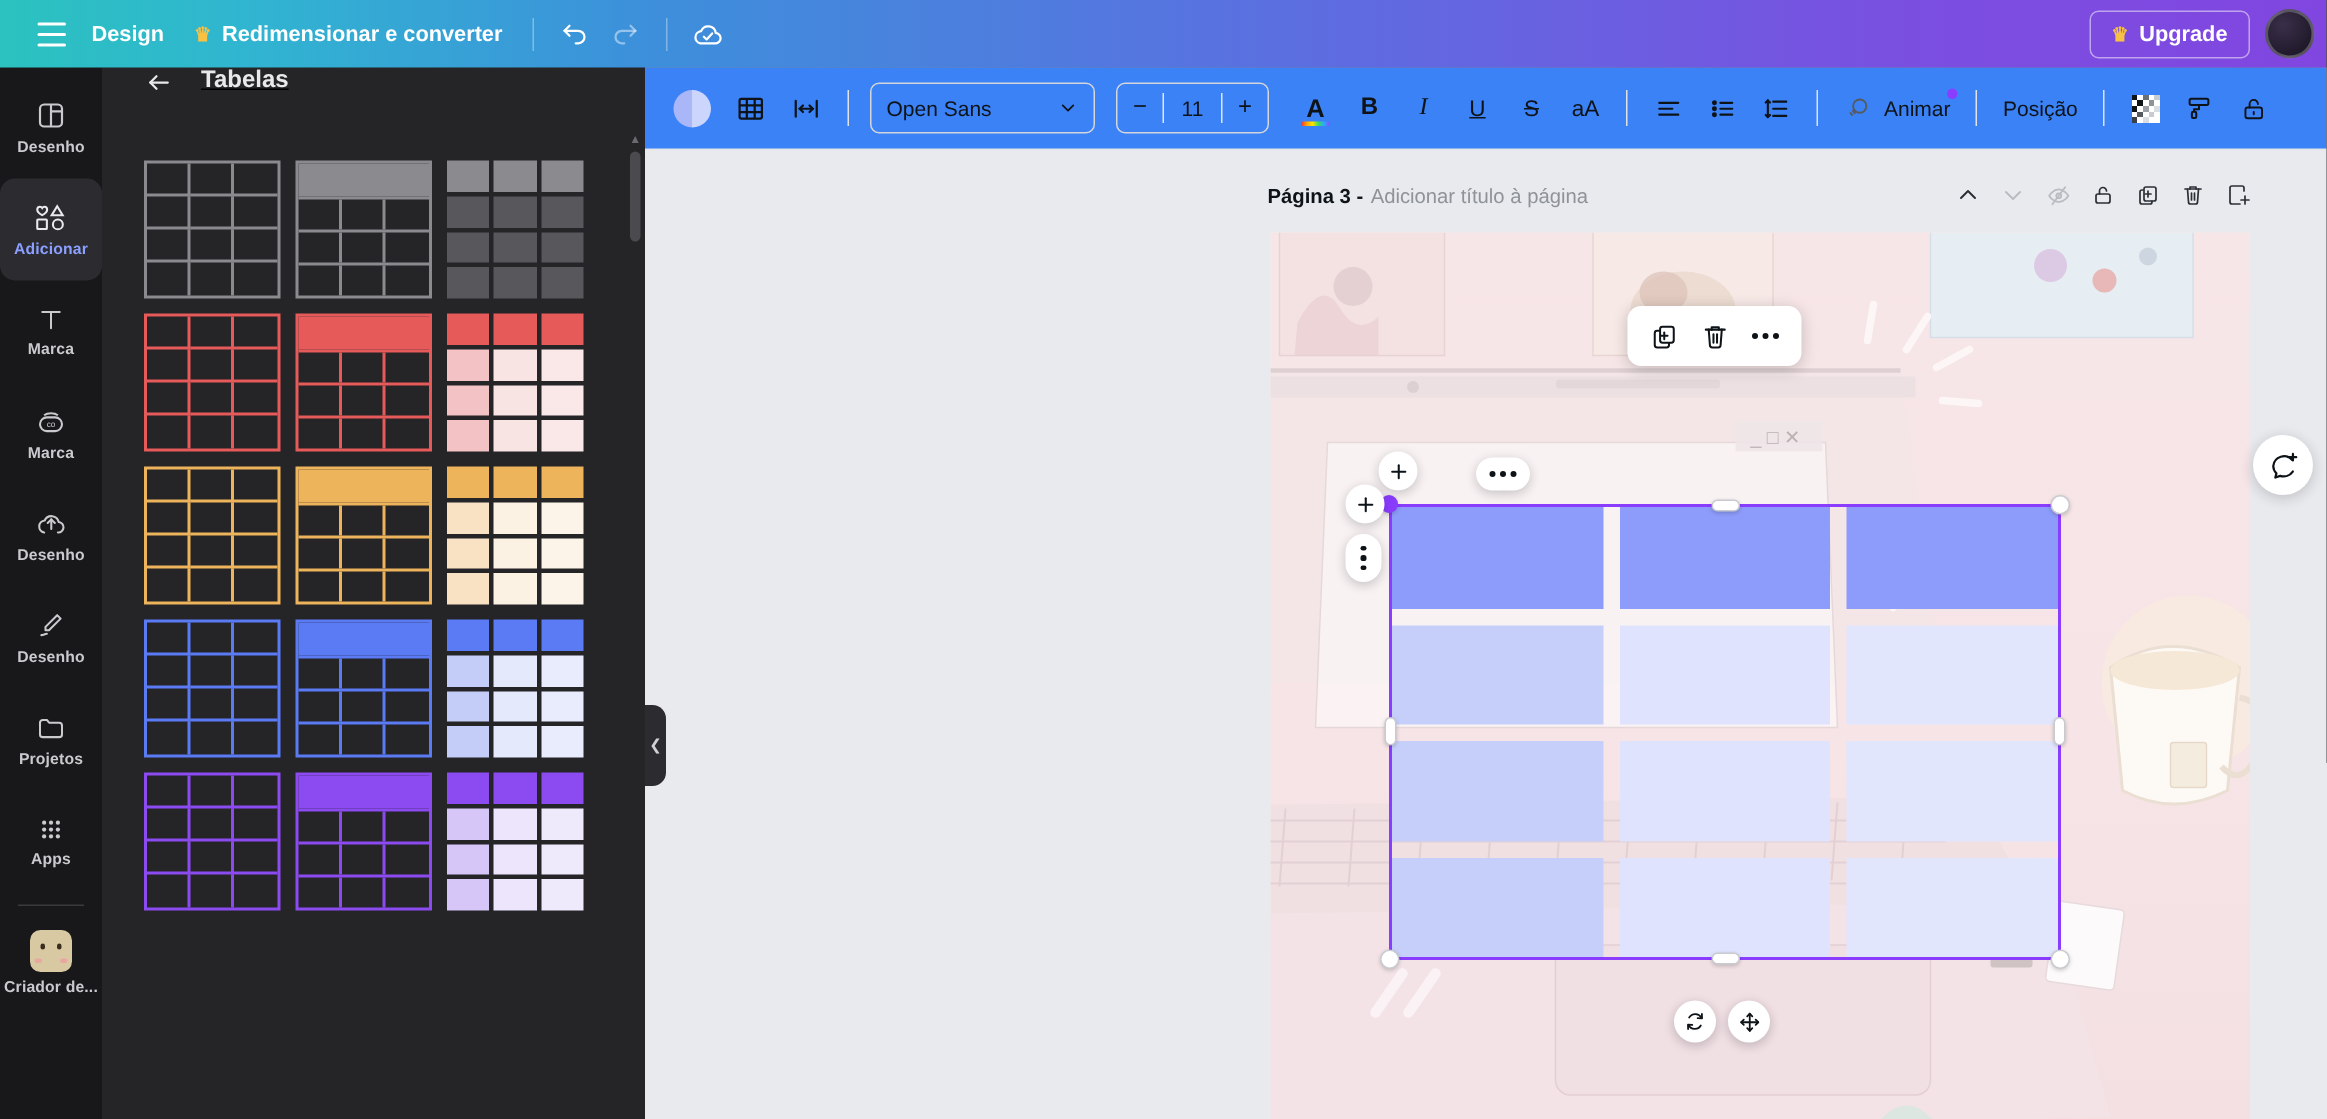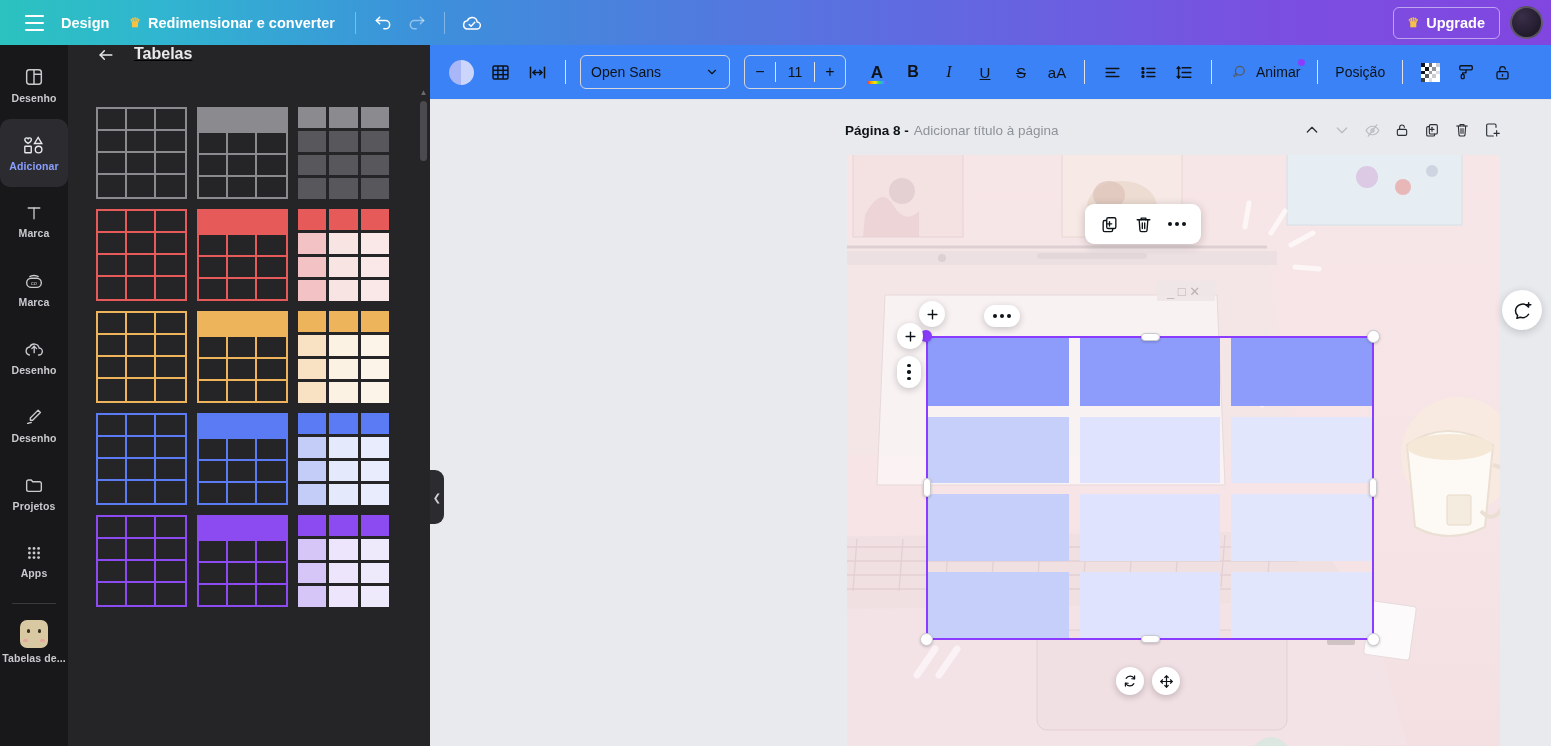--- a/index.html
+++ b/index.html
@@ -359,21 +359,21 @@
           <circle cx="17.5" cy="17.5" r="1.7"></circle>
         </svg>
       <span class="rail-label">Apps</span>
     </div>
     <div class="rail-divider"></div>
     <div class="rail-item">
       <div class="rail-ava">
         <span class="rail-cheek" style="left:3px"></span>
           <span class="rail-cheek" style="right:3px"></span>
       </div>
-      <span class="rail-label">Tabelas de...</span>
+      <span class="rail-label">Criador de...</span>
     </div>
   </div>
 
   <div class="panel">
     <div class="panel-head">
       <span class="panel-back">
         <svg width="20" height="20" viewBox="0 0 24 24" fill="none" stroke="#e8e9eb" stroke-width="1.8" stroke-linecap="round" stroke-linejoin="round">
             <line x1="19" y1="12" x2="5" y2="12"></line>
             <polyline points="10 7 5 12 10 17"></polyline>
           </svg>
@@ -828,21 +828,21 @@
       <div class="tool">
         <svg width="19" height="19" viewBox="0 0 24 24" fill="none" stroke="#0e1318" stroke-width="1.6" stroke-linecap="round">
             <rect x="5" y="11" width="14" height="9" rx="2"></rect>
             <path d="M8.5 11V8a3.5 3.5 0 0 1 7 0"></path>
             <line x1="12" y1="14.6" x2="12" y2="16.6"></line>
           </svg>
       </div>
     </div>
 
     <div class="page-head">
-      <span class="page-name">Página 8 -</span>
+      <span class="page-name">Página 3 -</span>
       <span class="page-sub">Adicionar título à página</span>
       <div class="page-actions">
         <div class="pa">
           <svg width="16" height="16" viewBox="0 0 24 24" fill="none" stroke="currentColor" stroke-width="2" stroke-linecap="round" stroke-linejoin="round">
               <polyline points="5 15 12 8 19 15"></polyline>
             </svg>
         </div>
         <div class="pa dim">
           <svg width="16" height="16" viewBox="0 0 24 24" fill="none" stroke="currentColor" stroke-width="2" stroke-linecap="round" stroke-linejoin="round">
               <polyline points="5 9 12 16 19 9"></polyline>

